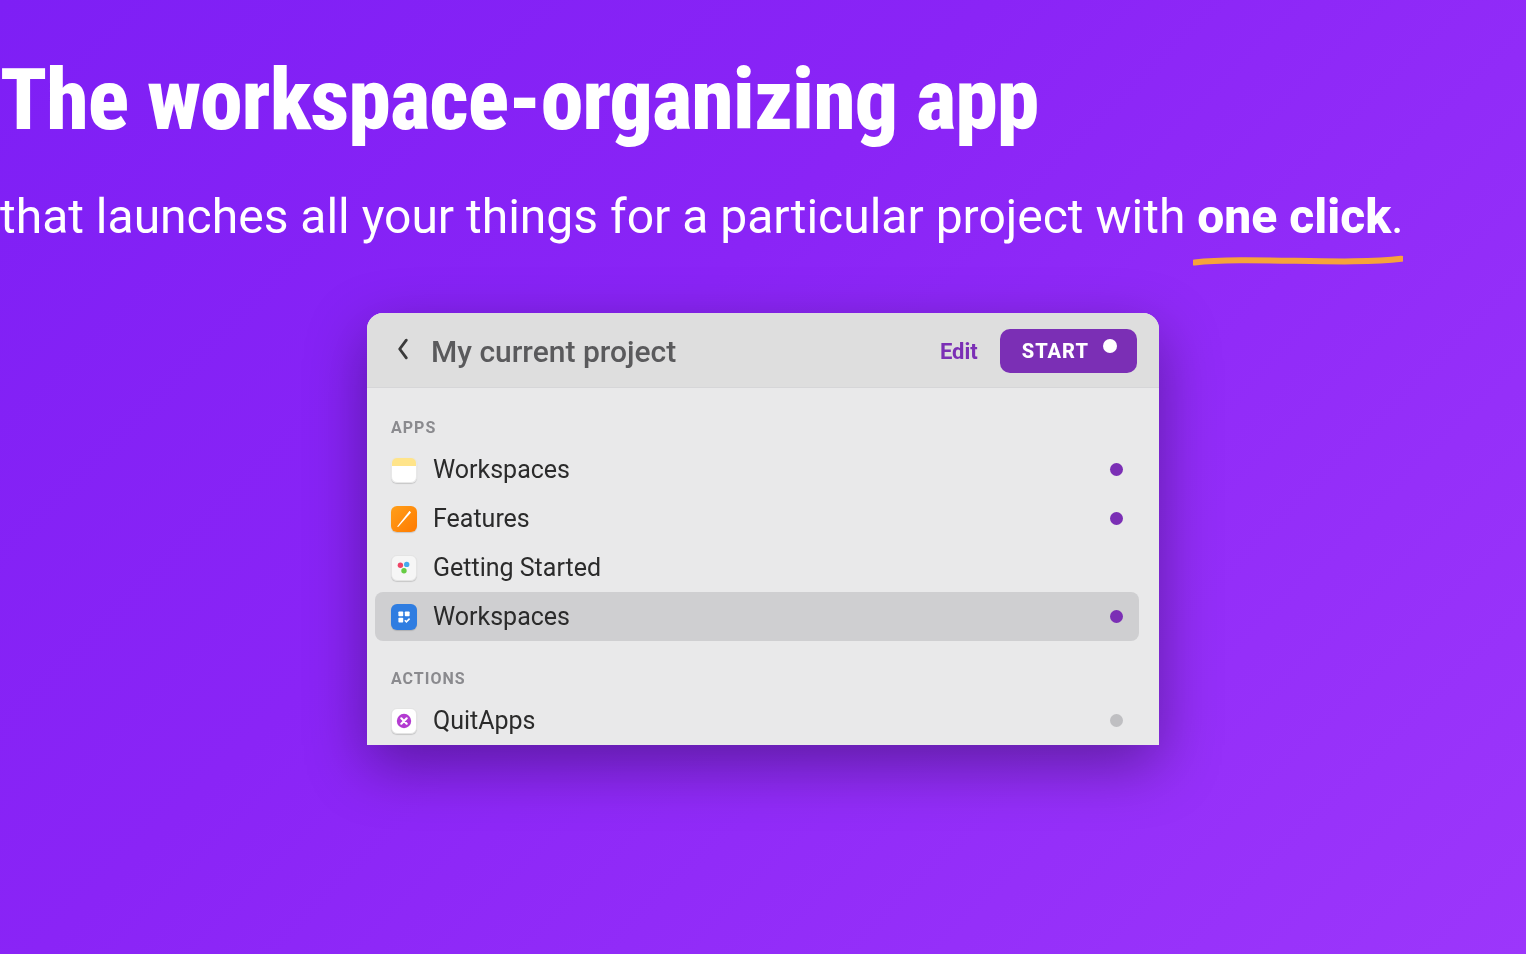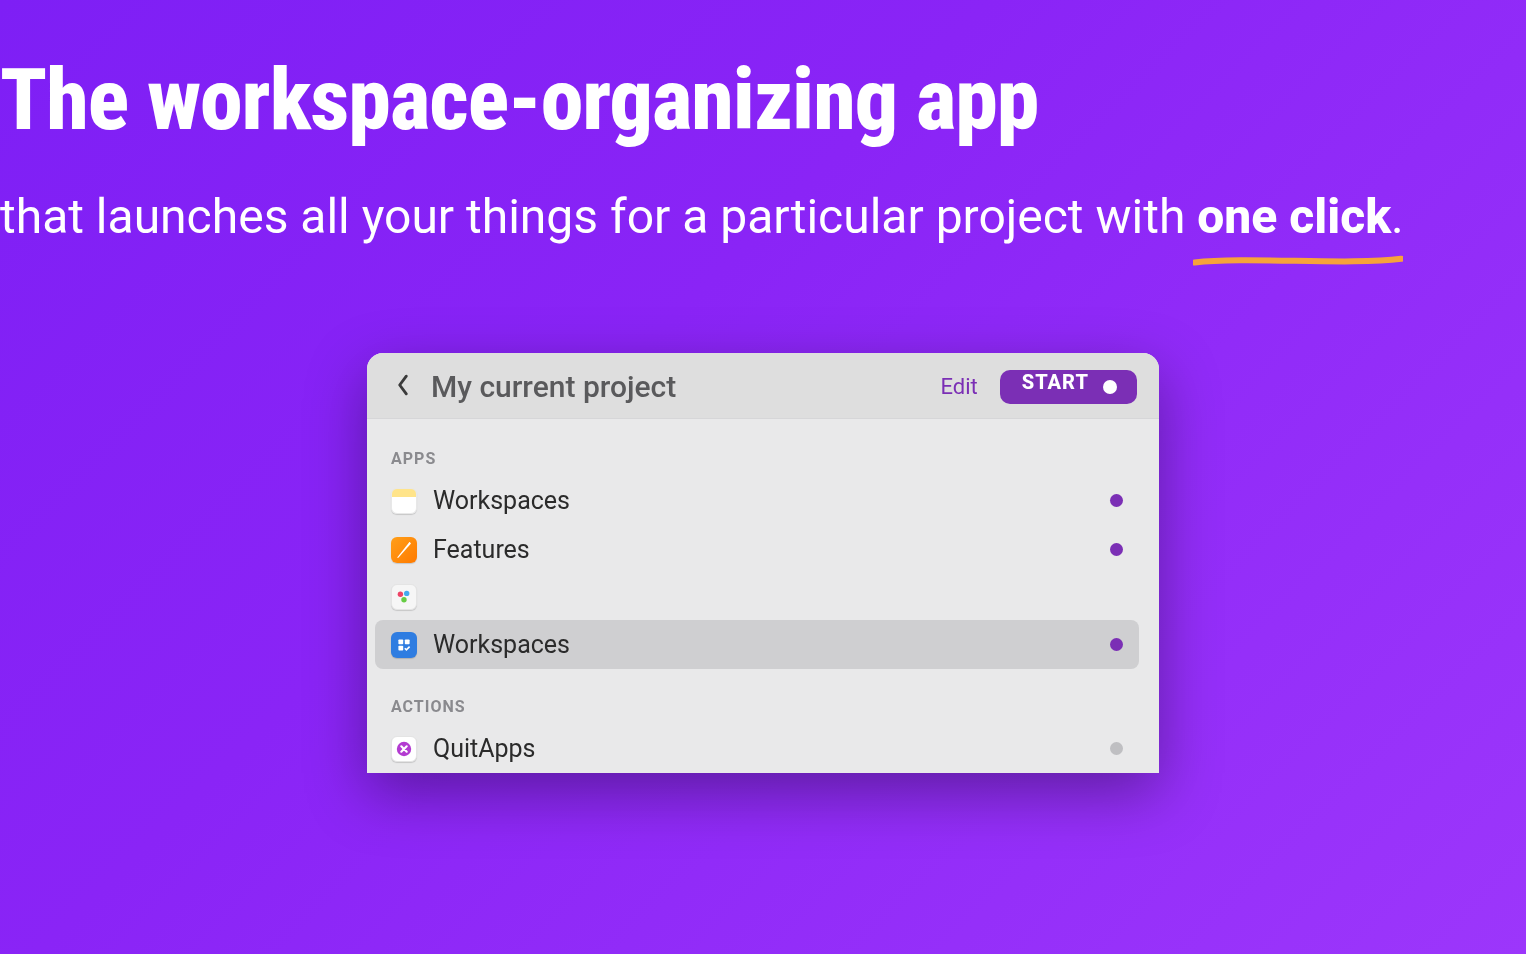--- a/index.html
+++ b/index.html
@@ -48,21 +48,20 @@
     justify-content: center;
     margin-top: 60px;
   }
   .panel {
     width: 792px;
     background: #e9e9ea;
     border-radius: 16px 16px 0 0;
     box-shadow: 0 20px 60px rgba(0,0,0,0.35);
     overflow: hidden;
     color: #2b2b2b;
-    margin-top: 40px;
   }
   .panel-header {
     display: flex;
     align-items: center;
     padding: 16px 22px 14px 22px;
     border-bottom: 1px solid #d6d6d8;
     background: #dedede;
   }
   .back-btn {
     width: 28px; height: 28px;
@@ -74,34 +73,34 @@
   .panel-title {
     flex: 1;
     margin-left: 14px;
     font-size: 30px;
     font-weight: 500;
     color: #5a5a5c;
   }
   .edit-btn {
     font-size: 22px;
     color: #7b2fb5;
-    font-weight: 400;
+    font-weight: 700;
     margin-right: 22px;
     cursor: pointer;
   }
   .start-btn {
     background: #7b2fb5;
     color: #fff;
     border-radius: 10px;
-    padding: 0 20px 10px 22px;
+    padding: 10px 20px 10px 22px;
     font-size: 20px;
     font-weight: 800;
     letter-spacing: 1px;
     display: inline-flex;
-    align-items: flex-end;
+    align-items: flex-start;
     gap: 14px;
     cursor: pointer;
   }
   .start-btn .dot {
     width: 14px; height: 14px; border-radius: 50%;
     background: #fff;
   }
 
   .panel-body {
     padding: 20px 12px 0 0;
@@ -224,20 +223,21 @@
       </div>
 
       <div class="item">
         <span class="icon ic-final">
           <svg viewBox="0 0 20 20">
               <circle cx="6" cy="7" r="3" fill="#e46"></circle>
               <circle cx="13" cy="6" r="3" fill="#4ae"></circle>
               <circle cx="10" cy="13" r="3" fill="#6c4"></circle>
             </svg>
         </span>
+        <span class="label">Getting Started</span>
       </div>
 
 
       <div class="item selected">
         <span class="icon ic-things">
           <svg viewBox="0 0 20 20">
               <rect x="3" y="3" width="6" height="6" rx="1"></rect>
               <rect x="11" y="3" width="6" height="6" rx="1"></rect>
               <rect x="3" y="11" width="6" height="6" rx="1"></rect>
               <path d="M11 14 l2 2 l4 -4" stroke="#fff" stroke-width="2" fill="none"></path>

